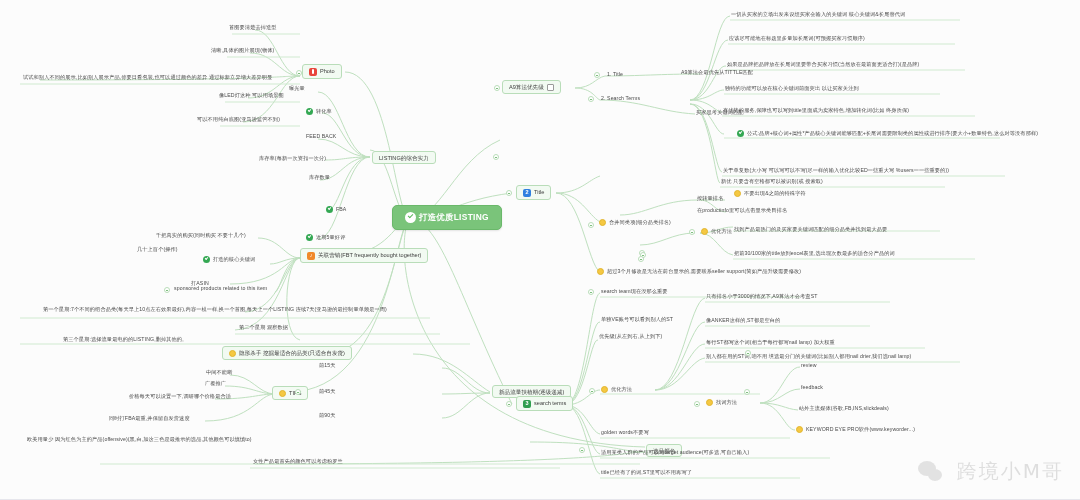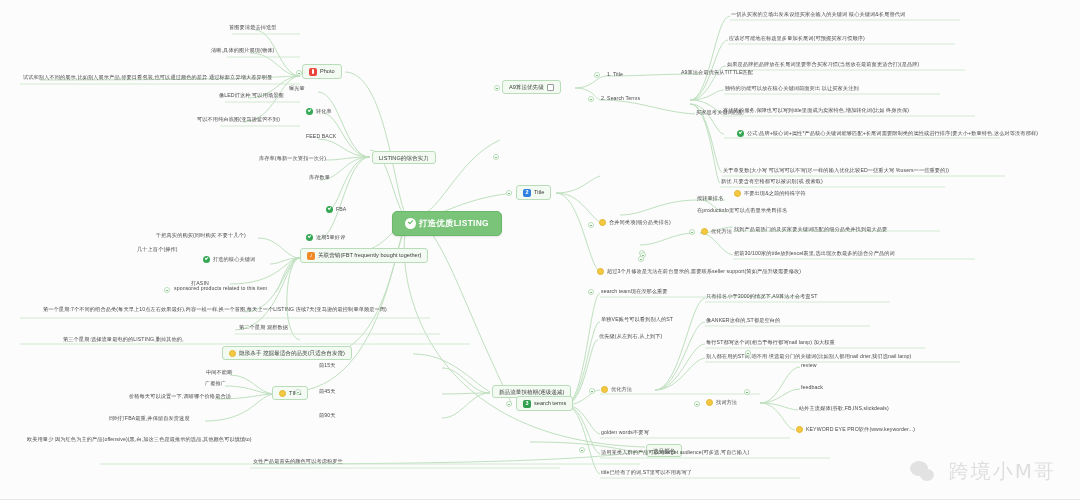--- a/index.html
+++ b/index.html
@@ -116,21 +116,21 @@
     border-radius: 50%;
     background: #ffffff;
   }
   .toggle::before {
     content: ""; position: absolute; left: 1px; top: 2px;
     width: 2px; height: 1px; background: #7fbf7f;
   }
 
   
   #watermark {
-    position: absolute; right: 24px; bottom: 14px;
+    position: absolute; right: 16px; bottom: 14px;
     display: flex; align-items: center; gap: 13px;
     opacity: .30;
   }
   #watermark .wm-text {
     font-size: 20px; color: #9a9a9a; letter-spacing: 2px;
     font-family: "DejaVu Sans", sans-serif;
   }
   .wm-wechat { position: relative; width: 26px; height: 22px; }
   .wm-wechat .b1, .wm-wechat .b2 {
     position: absolute; border-radius: 50%; background: #a8a8a8;
@@ -263,21 +263,21 @@
         <path d="M600 458 L830 458"></path>
       <path d="M600 478 L800 478"></path>
       <path d="M20 318 L430 318"></path>
       <path d="M235 334 L440 334"></path>
       <path d="M20 344 L470 344"></path>
       <path d="M100 464 L640 464"></path>
       <path d="M250 468 L560 468"></path>
     </g>
   </svg>
 
-  <div class="node root" style="left:392px; top:211px; transform:translateX(0);align-items:center;">
+  <div class="node root" style="left:392px; top:205px; transform:translateX(0);align-items:center;">
     <span class="ico ico-check big"></span>
     <span>打造优质LISTING</span>
   </div>
 
   <div class="node boxed" style="left:372px; top:151px;">
     <span>LISTING的综合实力</span>
   </div>
   <div class="node leaf" style="left:288px; top:86px;">
     <span>曝光量</span>
     </div>

